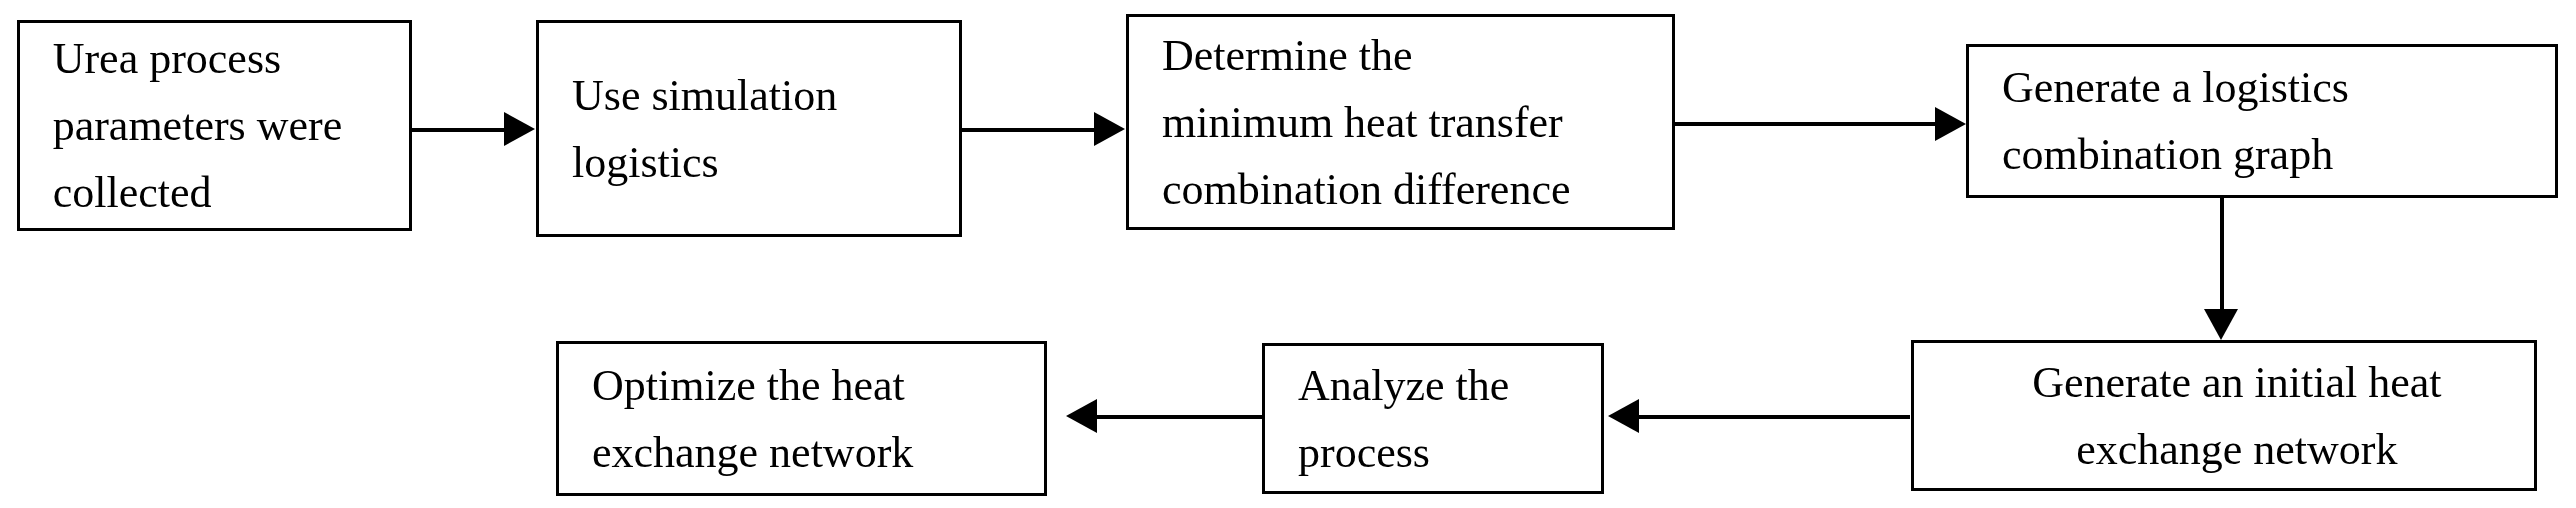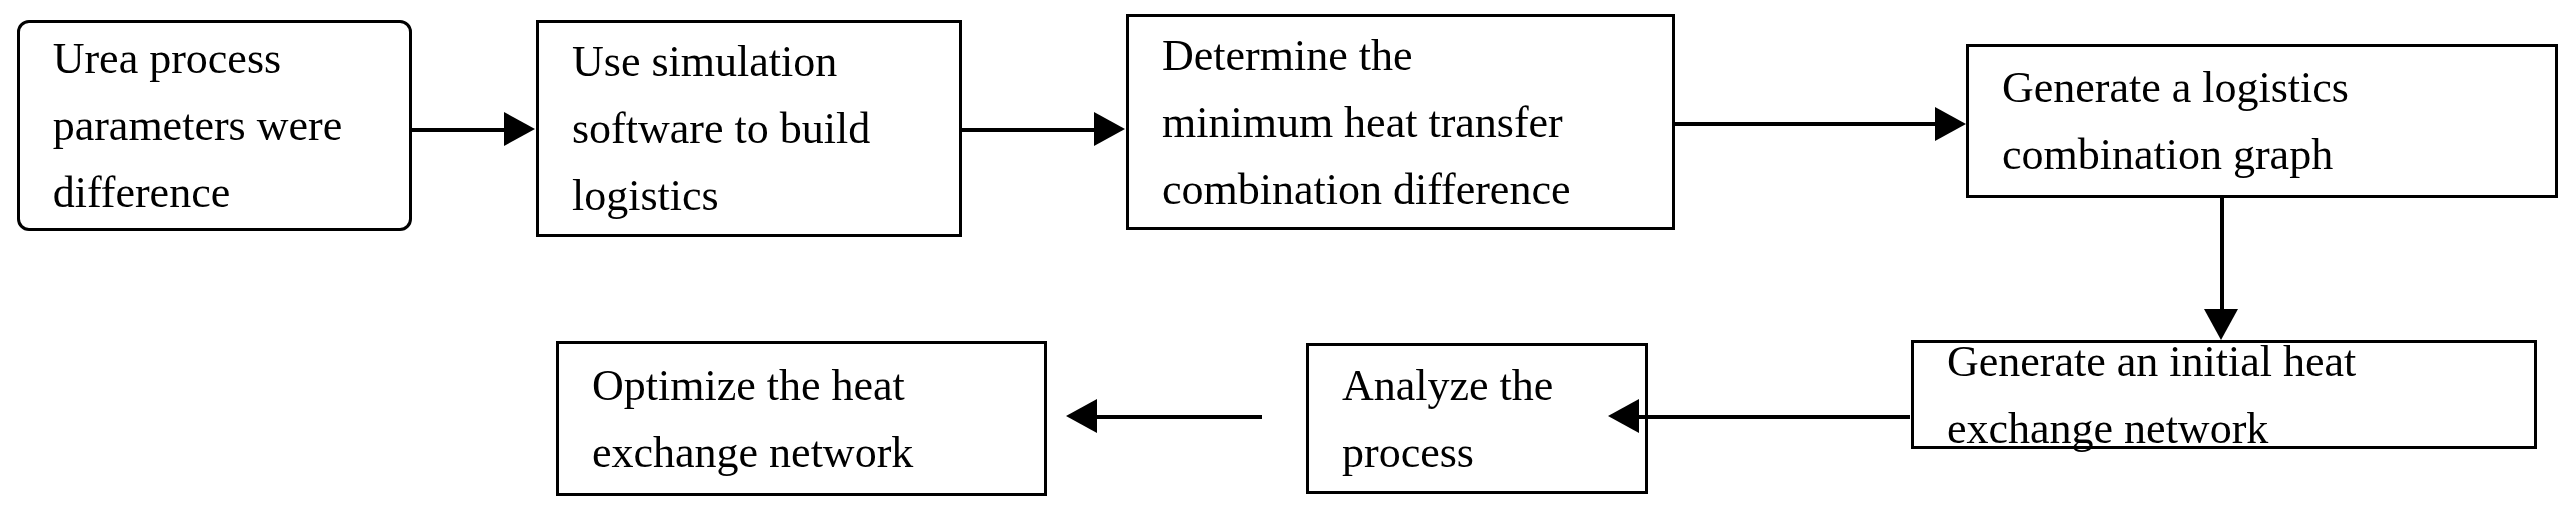--- a/index.html
+++ b/index.html
@@ -24,42 +24,41 @@
     font-size:44px;
     line-height:67px;
   }
   .tline{display:block;white-space:nowrap;}
   .edge-line{position:absolute;background:#000000;}
   .head{position:absolute;width:0;height:0;}
   .head-right{border-top:17.6px solid transparent;border-bottom:17.6px solid transparent;border-left:31.5px solid #000000;}
   .head-left{border-top:17.6px solid transparent;border-bottom:17.6px solid transparent;border-right:31.5px solid #000000;}
   .head-down{border-left:17.6px solid transparent;border-right:17.6px solid transparent;border-top:31.5px solid #000000;}
   
-  #n0{left:16.7px;top:20.4px;width:395px;height:211px;border-radius:12px;}
+  #n0{left:16.7px;top:20.4px;width:395px;height:211px;}
   #n1{left:536px;top:20.4px;width:426px;height:217px;}
   #n2{left:1126px;top:14px;width:549px;height:216px;}
   #n3{left:1966px;top:44px;width:592px;height:154px;}
-  #n4{left:1911px;top:340px;width:626px;height:109px;}
-  #n5{left:1262px;top:343px;width:342px;height:151px;margin-left:44px;}
+  #n4{left:1911px;top:340px;width:626px;height:151px;align-items:center;}
+  #n5{left:1262px;top:343px;width:342px;height:151px;}
   #n6{left:556px;top:341px;width:491px;height:155px;}
 </style>
 </head>
 <body>
 
 <div class="canvas">
 
   <div id="n0" class="node">
     <span class="tline">Urea process</span>
     <span class="tline">parameters were</span>
-    <span class="tline">difference</span>
+    <span class="tline">collected</span>
   </div>
 
   <div id="n1" class="node">
     <span class="tline">Use simulation</span>
-    <span class="tline">software to build</span>
     <span class="tline">logistics</span>
   </div>
 
   <div id="n2" class="node">
     <span class="tline">Determine the</span>
     <span class="tline">minimum heat transfer</span>
     <span class="tline">combination difference</span>
   </div>
 
   <div id="n3" class="node">

